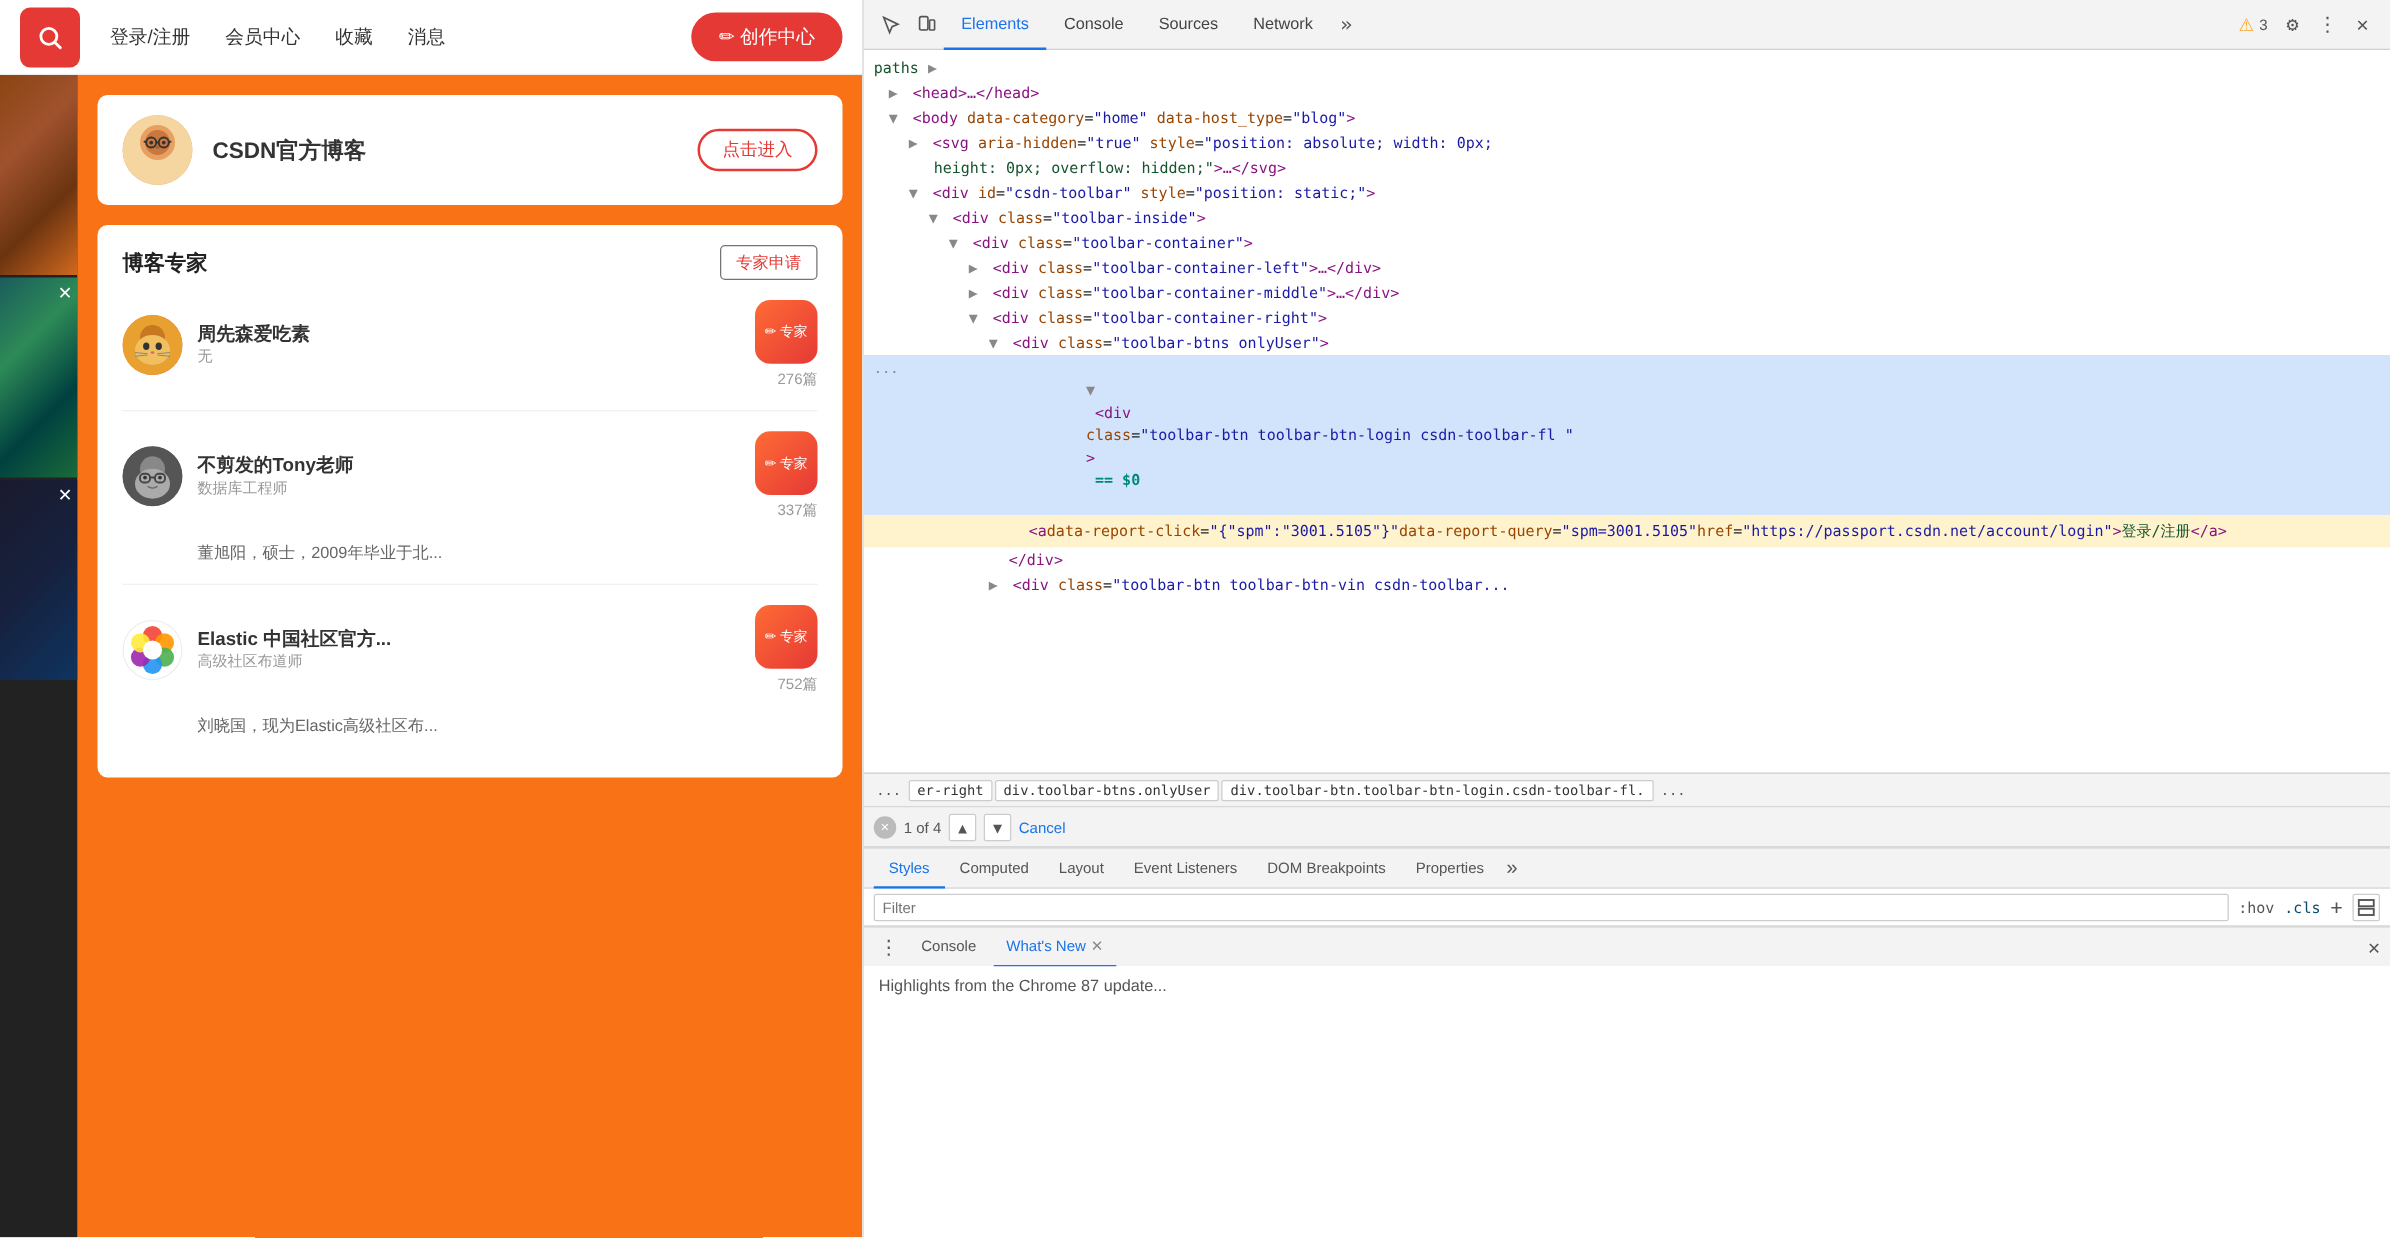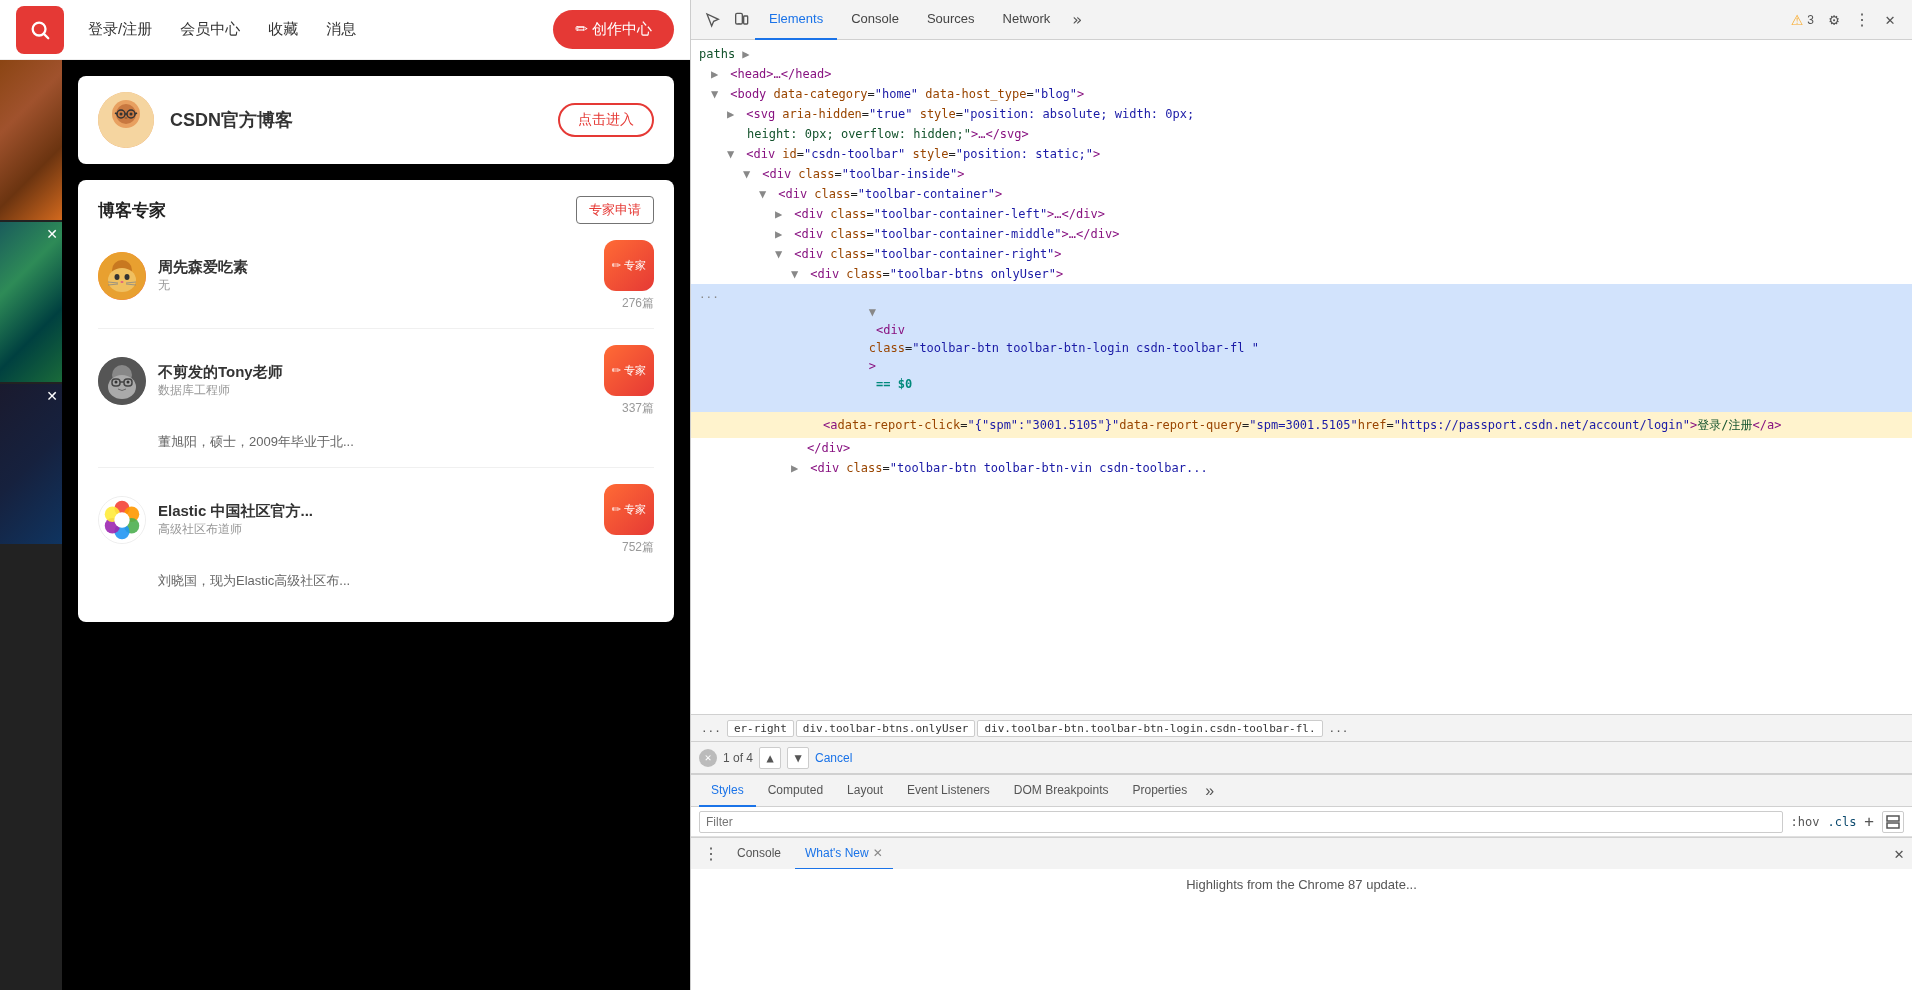--- a/index.html
+++ b/index.html
@@ -84,21 +84,21 @@
     .close-overlay {
       position: absolute; top: 4px; right: 4px;
       color: #fff; font-size: 14px; cursor: pointer;
     }
 
     
     .main-content {
       flex: 1;
       padding: 16px;
       overflow-y: auto;
-      background: #000000;
+      background: #f97316;
     }
 
     
     .official-card {
       background: #fff;
       border-radius: 8px;
       padding: 16px 20px;
       display: flex;
       align-items: center;
       gap: 16px;
@@ -347,21 +347,21 @@
       font-size: 12px;
       color: #1a73e8;
       cursor: pointer;
       white-space: nowrap;
     }
 
     
     .bottom-panel {
       display: flex;
       flex-direction: column;
-      height: 216px;
+      height: 312px;
       border-top: 1px solid #d0d0d0;
       flex-shrink: 0;
     }
     .bottom-tabs {
       display: flex;
       align-items: center;
       background: #f3f3f3;
       border-bottom: 1px solid #d0d0d0;
       height: 32px;
       padding: 0 8px;
@@ -457,21 +457,20 @@
     .drawer-close-btn {
       font-size: 16px; color: #555; cursor: pointer;
     }
     .drawer-content {
       background: #fff;
       flex: 1;
       padding: 8px 12px;
       font-family: -apple-system, sans-serif;
       font-size: 13px;
       color: #333;
-      text-align: center;
     }
     .drawer-highlight-text {
       color: #555;
       font-size: 13px;
     }
 
     
     .dom-tree::-webkit-scrollbar { width: 8px; }
     .dom-tree::-webkit-scrollbar-track { background: #f0f0f0; }
     .dom-tree::-webkit-scrollbar-thumb { background: #ccc; border-radius: 4px; }

